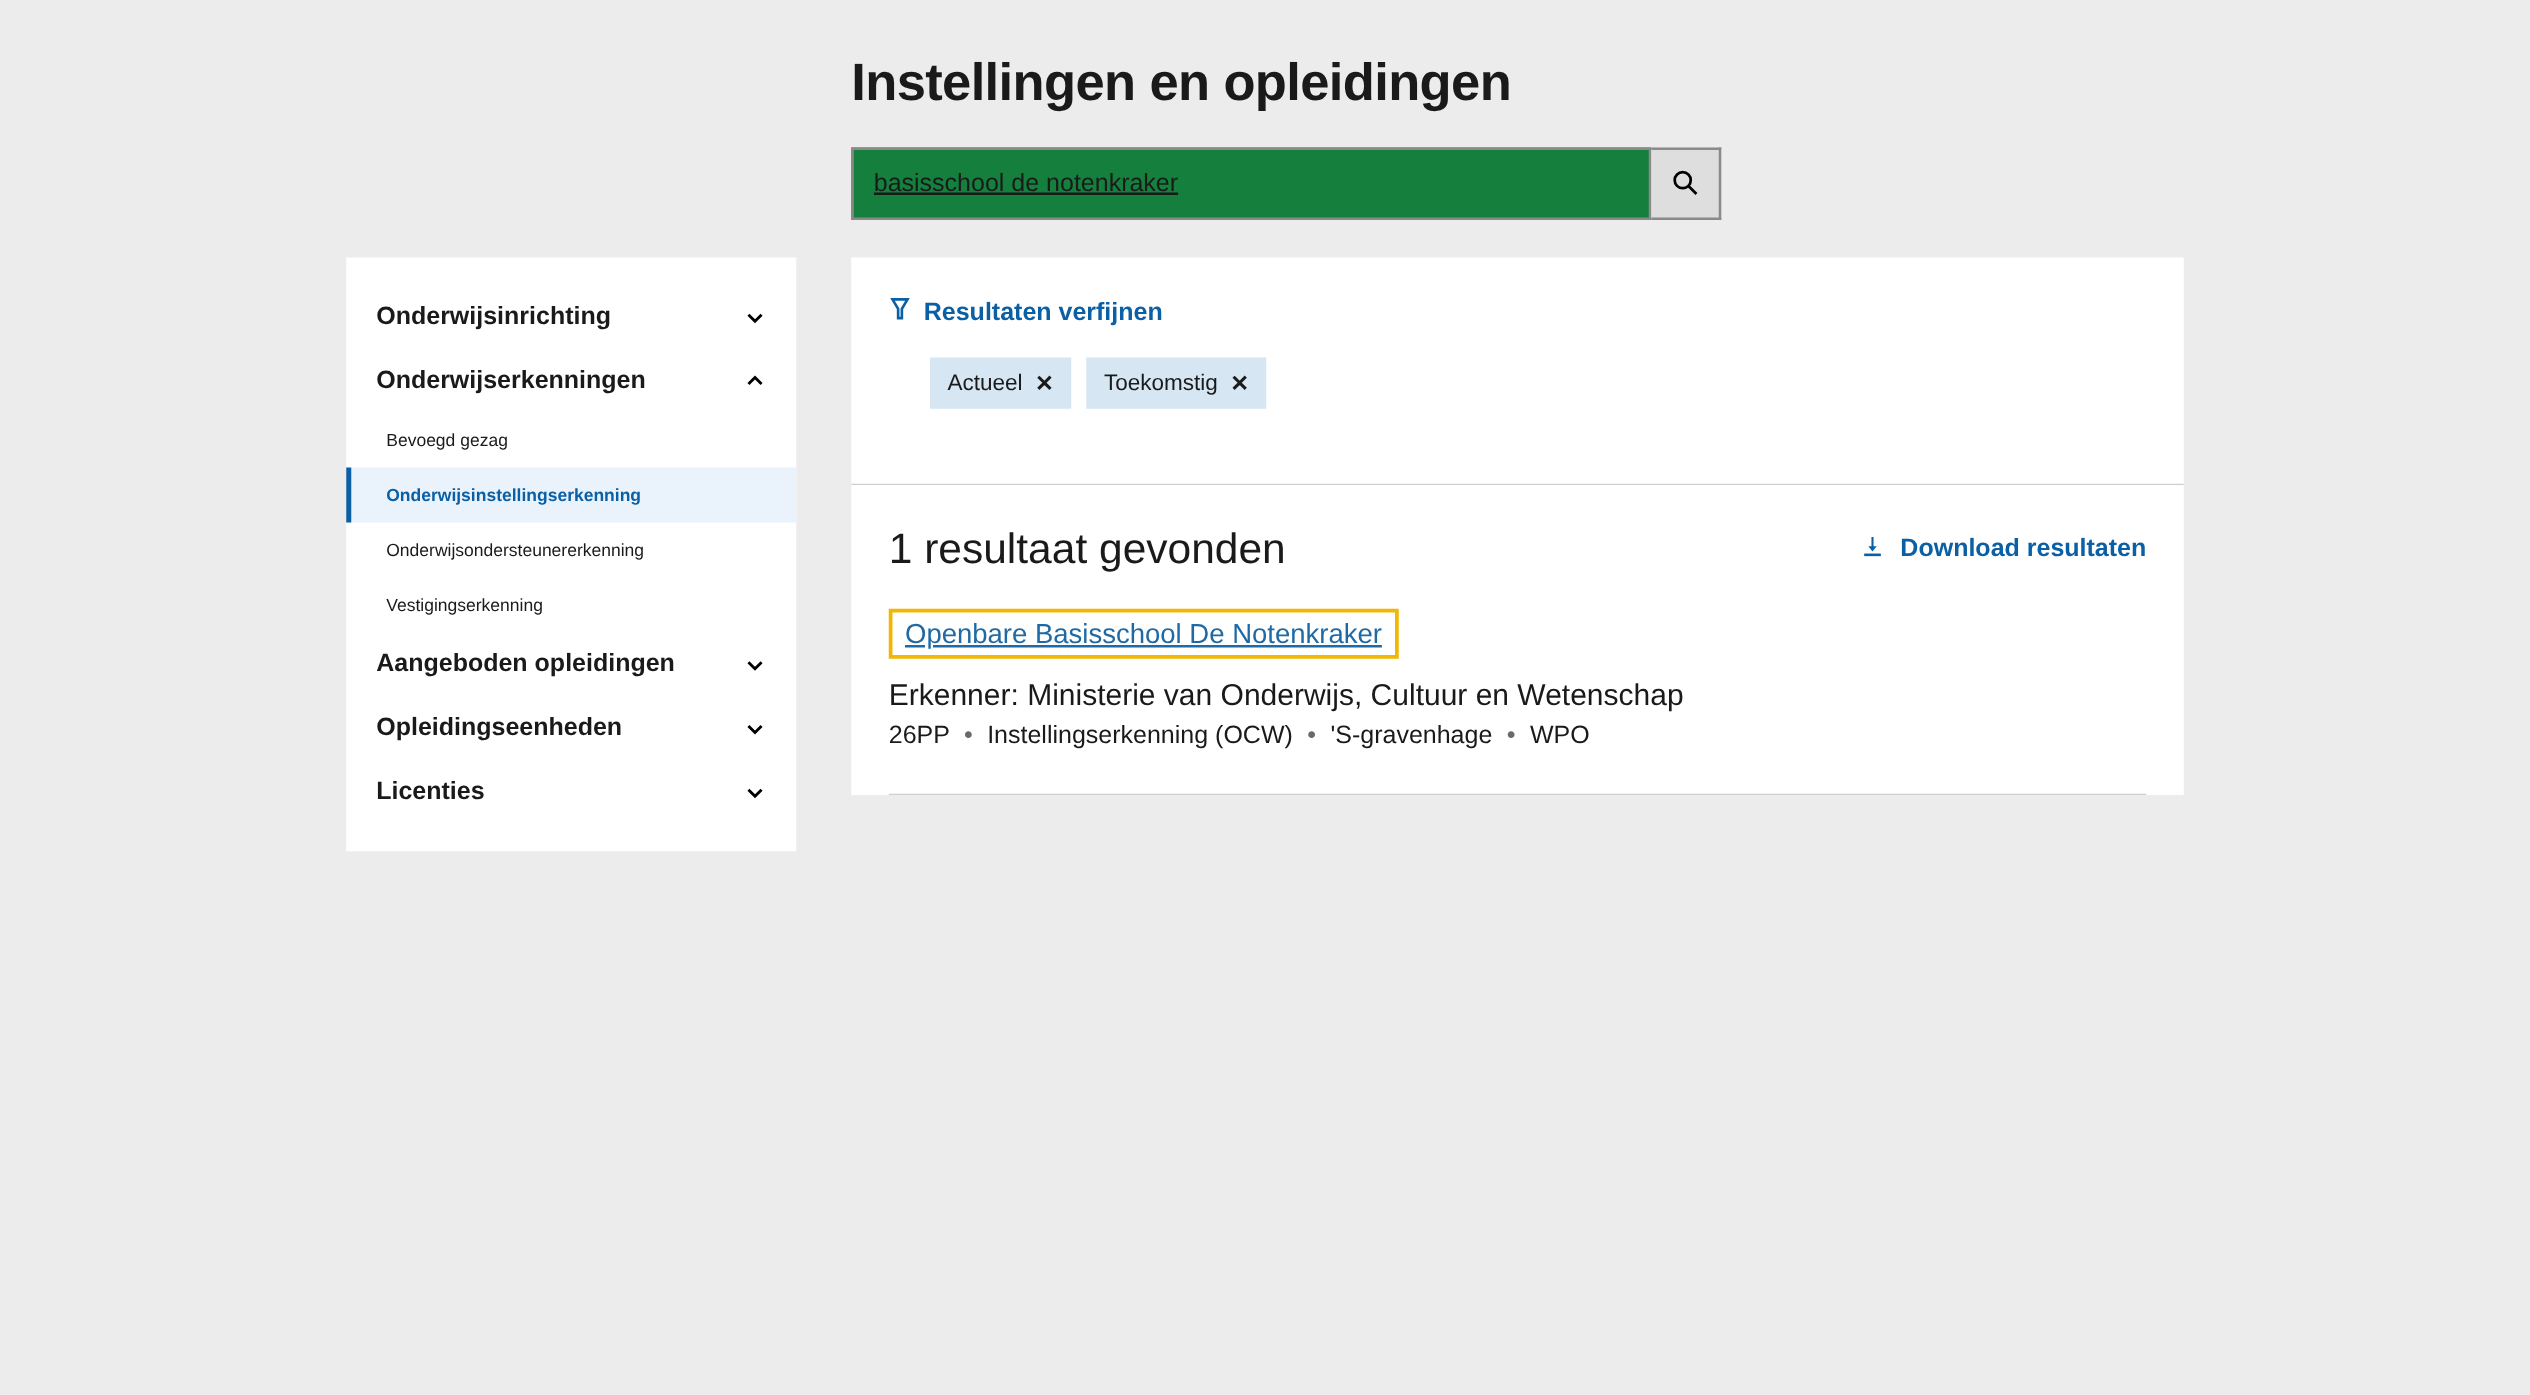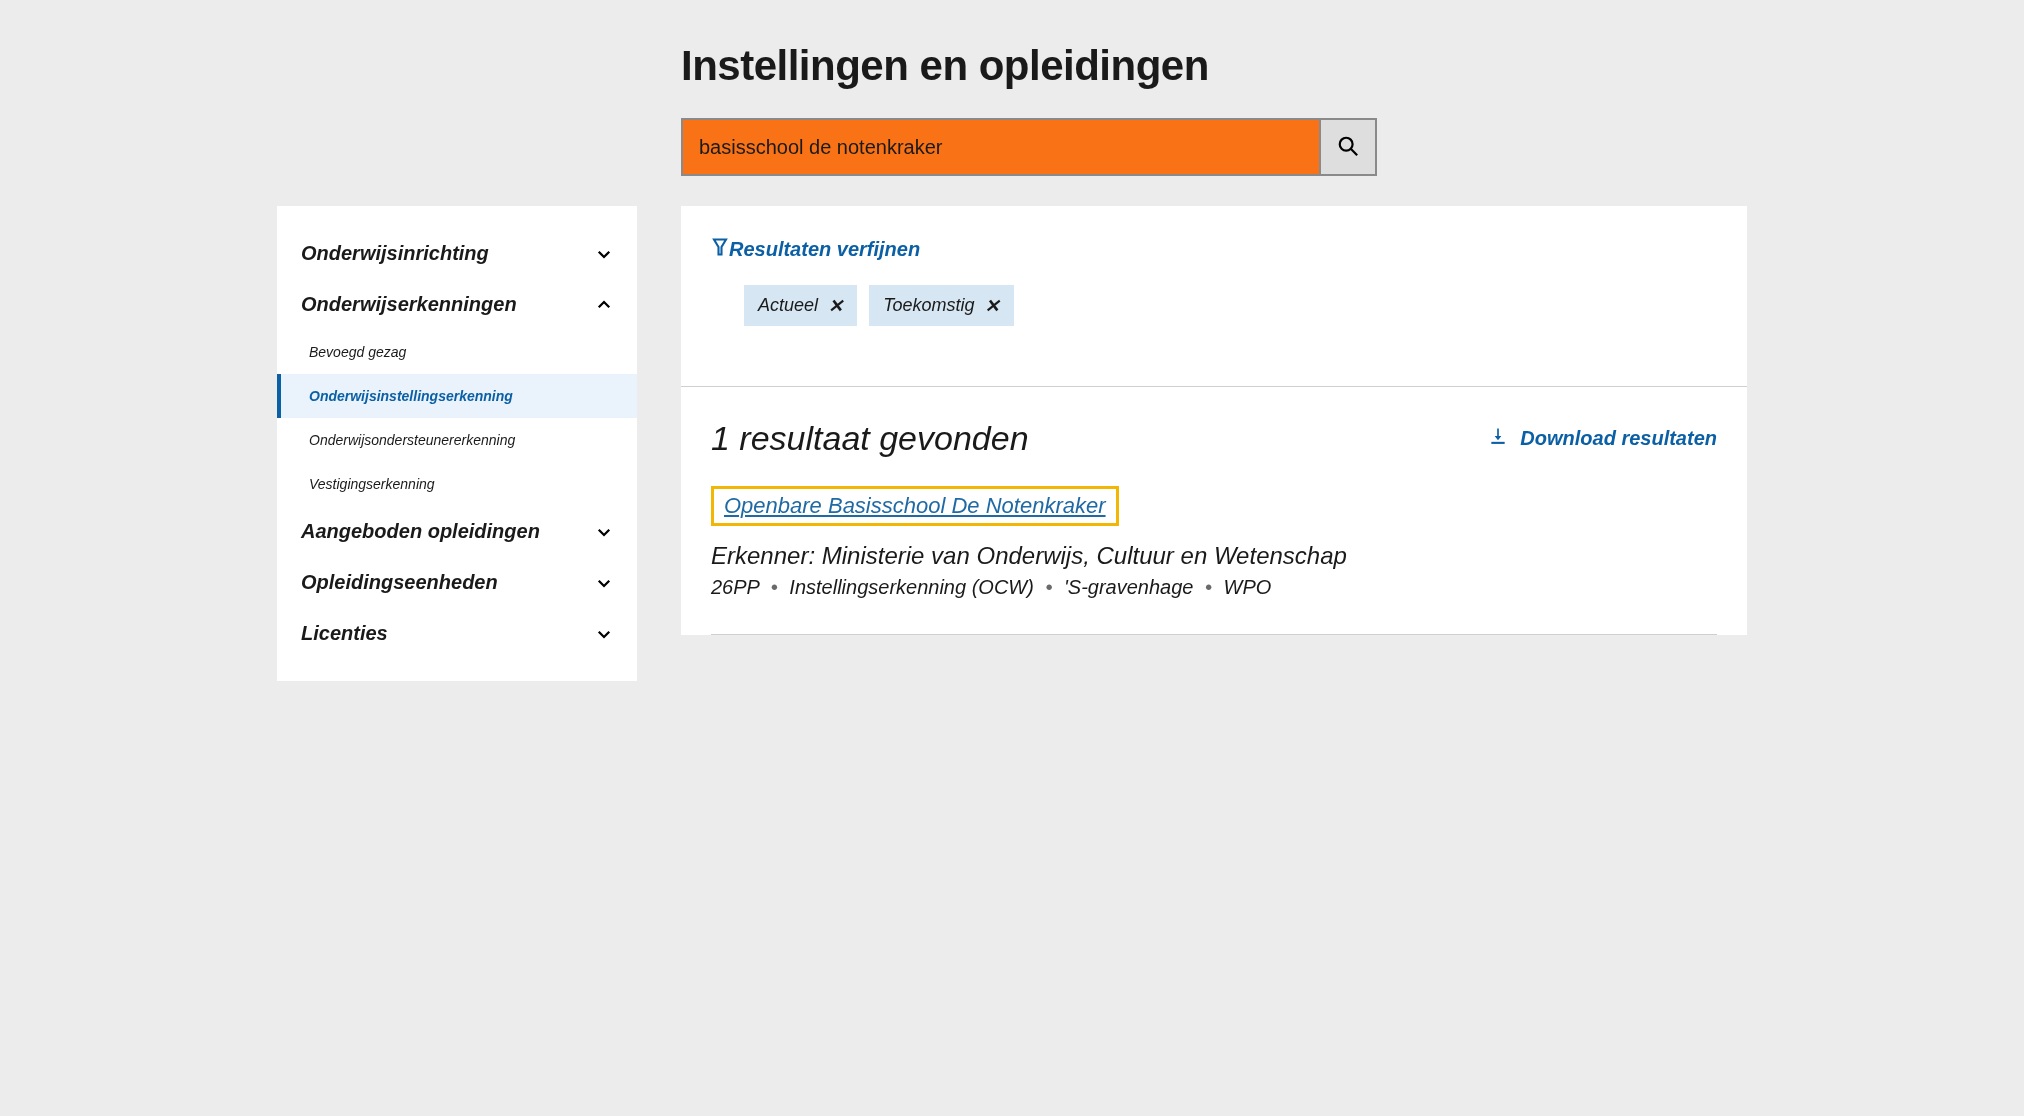--- a/index.html
+++ b/index.html
@@ -45,40 +45,40 @@
     align-items: stretch;
     margin-bottom: 30px;
   }
   .search-input {
     width: 640px;
     height: 58px;
     padding: 0 16px;
     font-size: 20px;
     border: 2px solid var(--border);
     outline: none;
-    background: #f97316;
+    background: #15803d;
     color: var(--text);
+    text-decoration: underline;
   }
   .search-button {
     width: 56px;
     height: 58px;
     border: 2px solid var(--border);
     border-left: none;
     background: var(--search-btn);
     display: flex;
     align-items: center;
     justify-content: center;
     cursor: pointer;
   }
   .search-button svg { width: 22px; height: 22px; stroke: #000; fill: none; stroke-width: 2.4; }
   .columns {
     display: flex;
     gap: 44px;
     align-items: flex-start;
-    font-style: italic;
   }
   .sidebar {
     width: 360px;
     background: var(--panel-bg);
     padding: 22px 0 22px 0;
     flex: 0 0 360px;
   }
   .facet-group-header {
     display: flex;
     justify-content: space-between;
@@ -112,20 +112,21 @@
   .refine-area {
     padding: 30px 30px 60px 30px;
     border-bottom: 1px solid var(--light-border);
   }
   .refine-title {
     color: var(--link);
     font-weight: 700;
     font-size: 20px;
     display: flex;
     align-items: center;
+    gap: 10px;
     margin-bottom: 22px;
     cursor: pointer;
   }
   .refine-title svg { stroke: var(--link); fill: none; stroke-width: 2.8; }
   .chips { display: flex; gap: 12px; padding-left: 33px; }
   .chip {
     background: var(--chip-bg);
     padding: 10px 14px;
     font-size: 18px;
     display: inline-flex;

